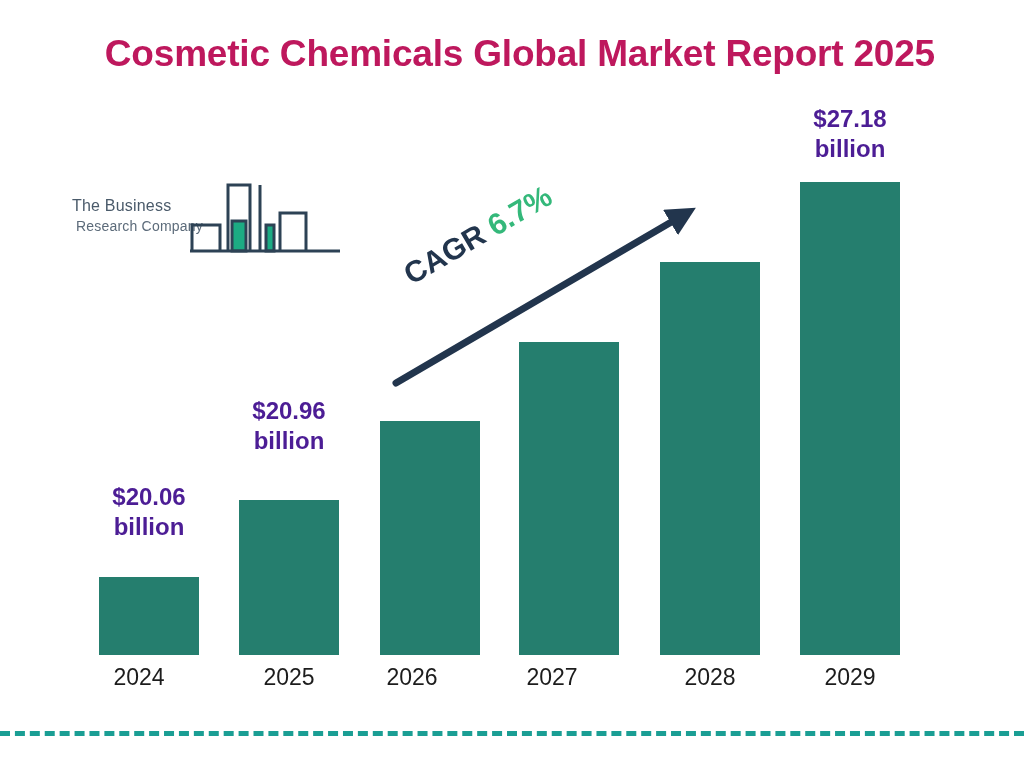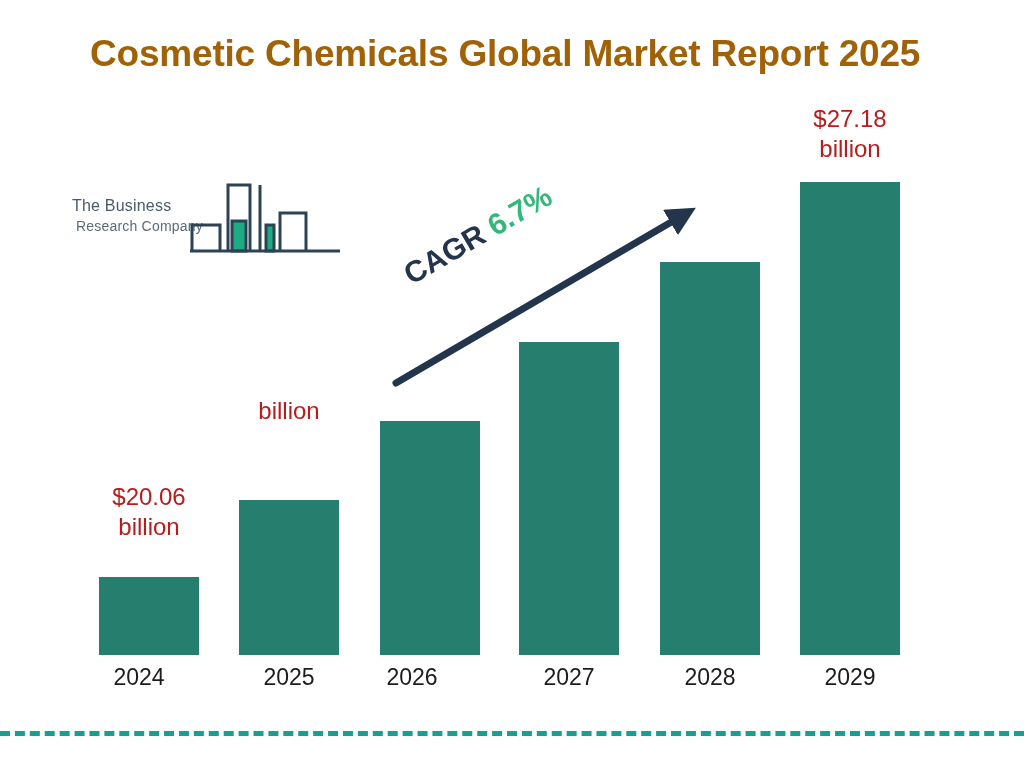--- a/index.html
+++ b/index.html
@@ -21,25 +21,25 @@
     height: 768px;
     background: #ffffff;
   }
 
   
   .chart-title {
     position: absolute;
     left: 90px;
     top: 30px;
     width: 845px;
-    text-align: left;
+    text-align: right;
     font-size: 37px;
     line-height: 48px;
     font-weight: bold;
-    color: #a16207;
+    color: #be185d;
     letter-spacing: -0.2px;
   }
 
   
   .logo {
     position: absolute;
     left: 72px;
     top: 193px;
     width: 215px;
     height: 62px;
@@ -83,22 +83,22 @@
   }
   .bar {
     position: absolute;
     background: #257e6e;
   }
   .bar-value {
     position: absolute;
     text-align: center;
     font-size: 24px;
     line-height: 30px;
-    font-weight: normal;
-    color: #b91c1c;
+    font-weight: bold;
+    color: #4c1d95;
   }
   .tick-label {
     position: absolute;
     text-align: center;
     font-size: 23px;
     line-height: 28px;
     color: #1c1c1c;
   }
 
   
@@ -176,31 +176,32 @@
     <div class="bar" style="left:380px; top:421px; width:100px; height:234px;"></div>
     <div class="bar" style="left:519px; top:342px; width:100px; height:313px;"></div>
     <div class="bar" style="left:660px; top:262px; width:100px; height:393px;"></div>
     <div class="bar" style="left:800px; top:182px; width:100px; height:473px;"></div>
 
     <div class="bar-value" style="left:82px; top:482px; width:134px;">
       <div>$20.06</div>
       <div>billion</div>
     </div>
     <div class="bar-value" style="left:222px; top:396px; width:134px;">
+      <div>$20.96</div>
       <div>billion</div>
     </div>
     <div class="bar-value" style="left:783px; top:104px; width:134px;">
       <div>$27.18</div>
       <div>billion</div>
     </div>
 
     <div class="tick-label" style="left:79px; top:663px; width:120px;">2024</div>
     <div class="tick-label" style="left:229px; top:663px; width:120px;">2025</div>
     <div class="tick-label" style="left:352px; top:663px; width:120px;">2026</div>
-    <div class="tick-label" style="left:509px; top:663px; width:120px;">2027</div>
+    <div class="tick-label" style="left:492px; top:663px; width:120px;">2027</div>
     <div class="tick-label" style="left:650px; top:663px; width:120px;">2028</div>
     <div class="tick-label" style="left:790px; top:663px; width:120px;">2029</div>
 
     <div class="cagr-arrow">
       <svg width="340" height="210" viewBox="0 0 340 210" xmlns="http://www.w3.org/2000/svg">
         <defs>
           <marker id="arrowhead" markerWidth="4.2" markerHeight="4.2" refX="2.4" refY="2.1" orient="auto">
             <polygon points="0,0 4.2,2.1 0,4.2" fill="#22354d"></polygon>
           </marker>
         </defs>

